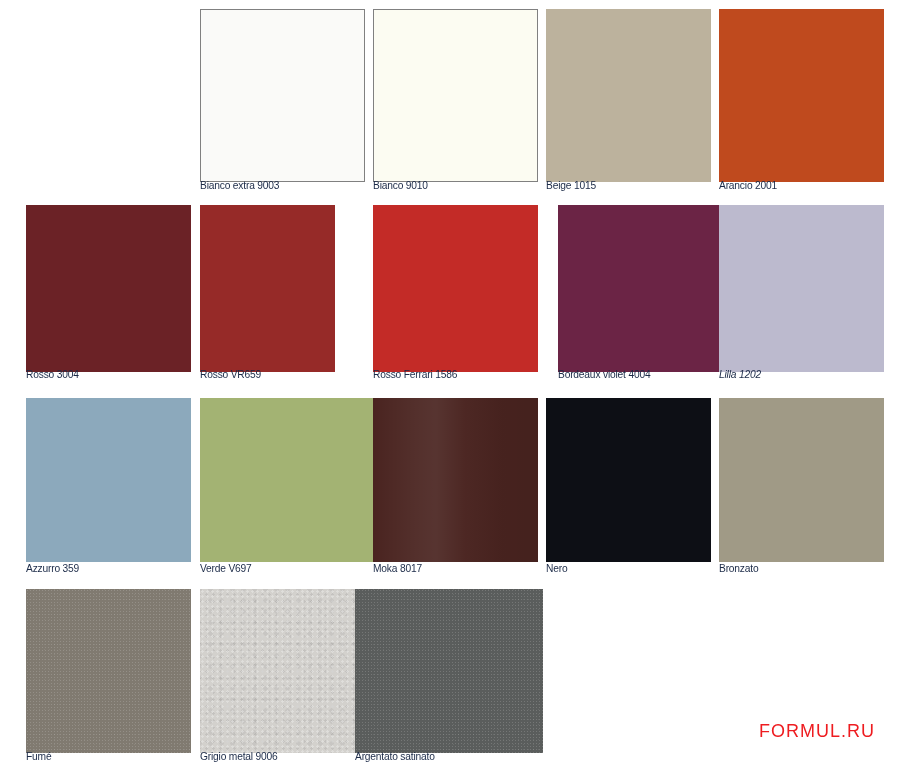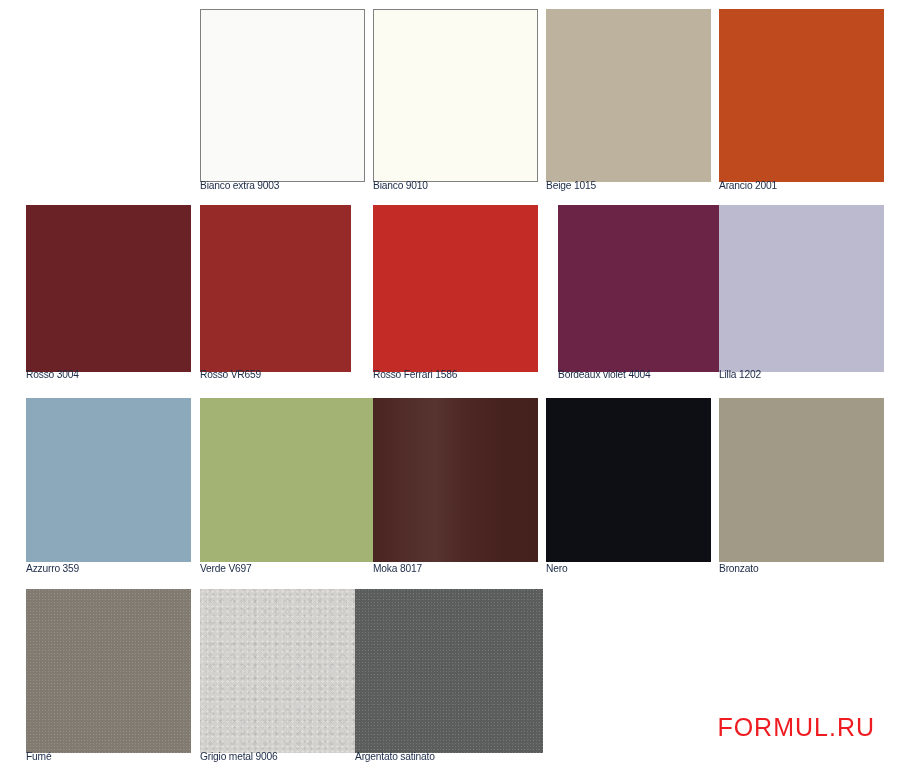--- a/index.html
+++ b/index.html
@@ -116,21 +116,21 @@
   .row-2 .caption { bottom: 10px; }
   .row-3 .caption { bottom: 7px; }
   .row-4 .caption { bottom: 12px; }
 
   
   #watermark {
     position: absolute;
     right: 22px;
     bottom: 32px;
     font-family: "Liberation Sans", "DejaVu Sans", sans-serif;
-    font-size: 25px;
+    font-size: 18px;
     font-weight: 400;
     letter-spacing: 1px;
     color: #ee1c20;
     white-space: nowrap;
   }
 </style>
 </head>
 <body>
 
 <div id="palette">
@@ -151,33 +151,33 @@
       <div class="cell" style="left: 719px; width: 165px;">
         <div class="swatch" style="background-color: rgb(191, 74, 30);"></div>
         <div class="caption">Arancio 2001</div>
       </div>
     </div>
   <div class="row row-2">
       <div class="cell" style="left: 26px; width: 165px;">
         <div class="swatch" style="background-color: rgb(107, 34, 38);"></div>
         <div class="caption">Rosso 3004</div>
       </div>
-      <div class="cell" style="left: 200px; width: 151px;">
+      <div class="cell" style="left: 200px; width: 135px;">
         <div class="swatch" style="background-color: rgb(150, 42, 40);"></div>
         <div class="caption">Rosso VR659</div>
       </div>
       <div class="cell" style="left: 373px; width: 165px;">
         <div class="swatch" style="background-color: rgb(195, 43, 39);"></div>
         <div class="caption">Rosso Ferrari 1586</div>
       </div>
       <div class="cell" style="left: 546px; width: 165px; margin-left: 12px;">
         <div class="swatch" style="background-color: rgb(107, 36, 69);"></div>
         <div class="caption">Bordeaux violet 4004</div>
       </div>
-      <div class="cell" style="left: 719px; width: 165px;">
+      <div class="cell" style="left: 719px; width: 165px; font-style: italic;">
         <div class="swatch" style="background-color: rgb(188, 186, 206);"></div>
         <div class="caption">Lilla 1202</div>
       </div>
     </div>
   <div class="row row-3">
       <div class="cell" style="left: 26px; width: 165px;">
         <div class="swatch" style="background-color: rgb(140, 169, 188);"></div>
         <div class="caption">Azzurro 359</div>
       </div>
       <div class="cell" style="left: 200px; width: 194px;">

